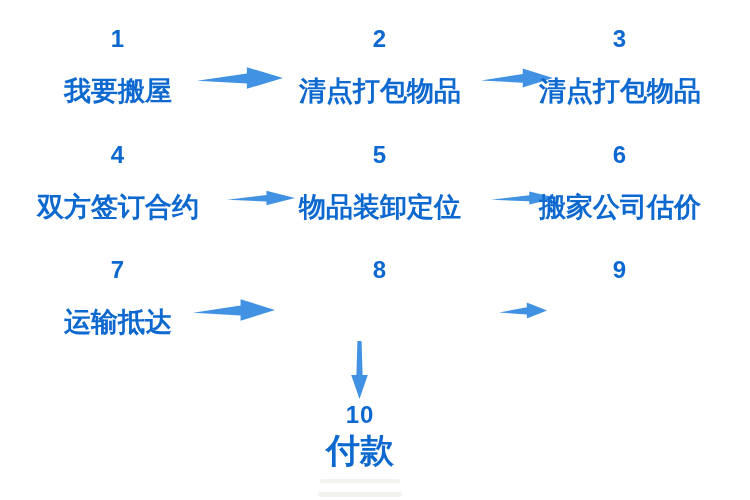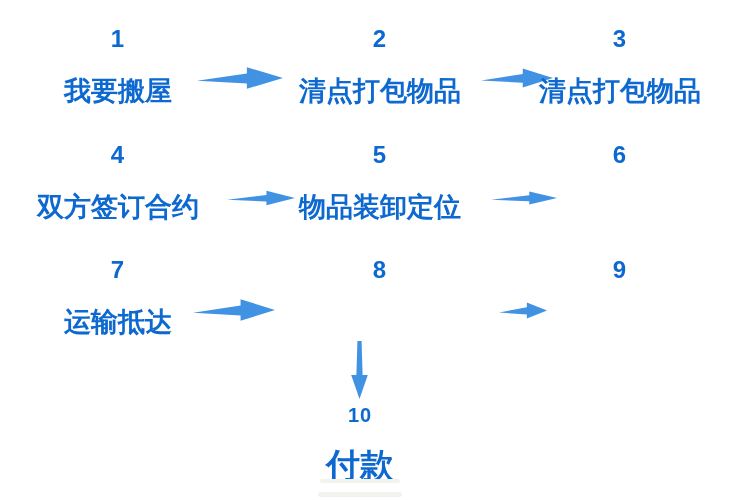--- a/index.html
+++ b/index.html
@@ -27,27 +27,27 @@
     line-height: 30px;
     letter-spacing: 1px;
   }
   .step .label {
     font-size: 27px;
     line-height: 34px;
     margin-top: 20px;
     white-space: nowrap;
   }
   .step.final .num {
-    font-size: 20px;
+    font-size: 24px;
     line-height: 30px;
   }
   .step.final .label {
     font-size: 34px;
     line-height: 40px;
-    margin-top: 15px;
+    margin-top: 0;
   }
   .arrow {
     position: absolute;
   }
   .arrow svg {
     display: block;
     width: 100%;
     height: 100%;
   }
   .arrow polygon {
@@ -100,20 +100,21 @@
     <div class="num">5</div>
     <div class="label">物品装卸定位</div>
   </div>
   <div class="arrow" style="left:491px; top:187px; width:66px; height:22px;">
     <svg viewBox="0 0 100 40" preserveAspectRatio="none">
         <polygon points="0,23 58,15 58,8 100,20 58,32 58,26"></polygon>
       </svg>
   </div>
   <div class="step" style="left:520px; top:140px;">
     <div class="num">6</div>
+    <div class="label">搬家公司估价</div>
   </div>
 
   <div class="step" style="left:18px; top:255px;">
     <div class="num">7</div>
     <div class="label">运输抵达</div>
   </div>
   <div class="arrow" style="left:193px; top:292px; width:82px; height:36px;">
     <svg viewBox="0 0 100 40" preserveAspectRatio="none">
         <polygon points="0,23 58,15 58,8 100,20 58,32 58,26"></polygon>
       </svg>

